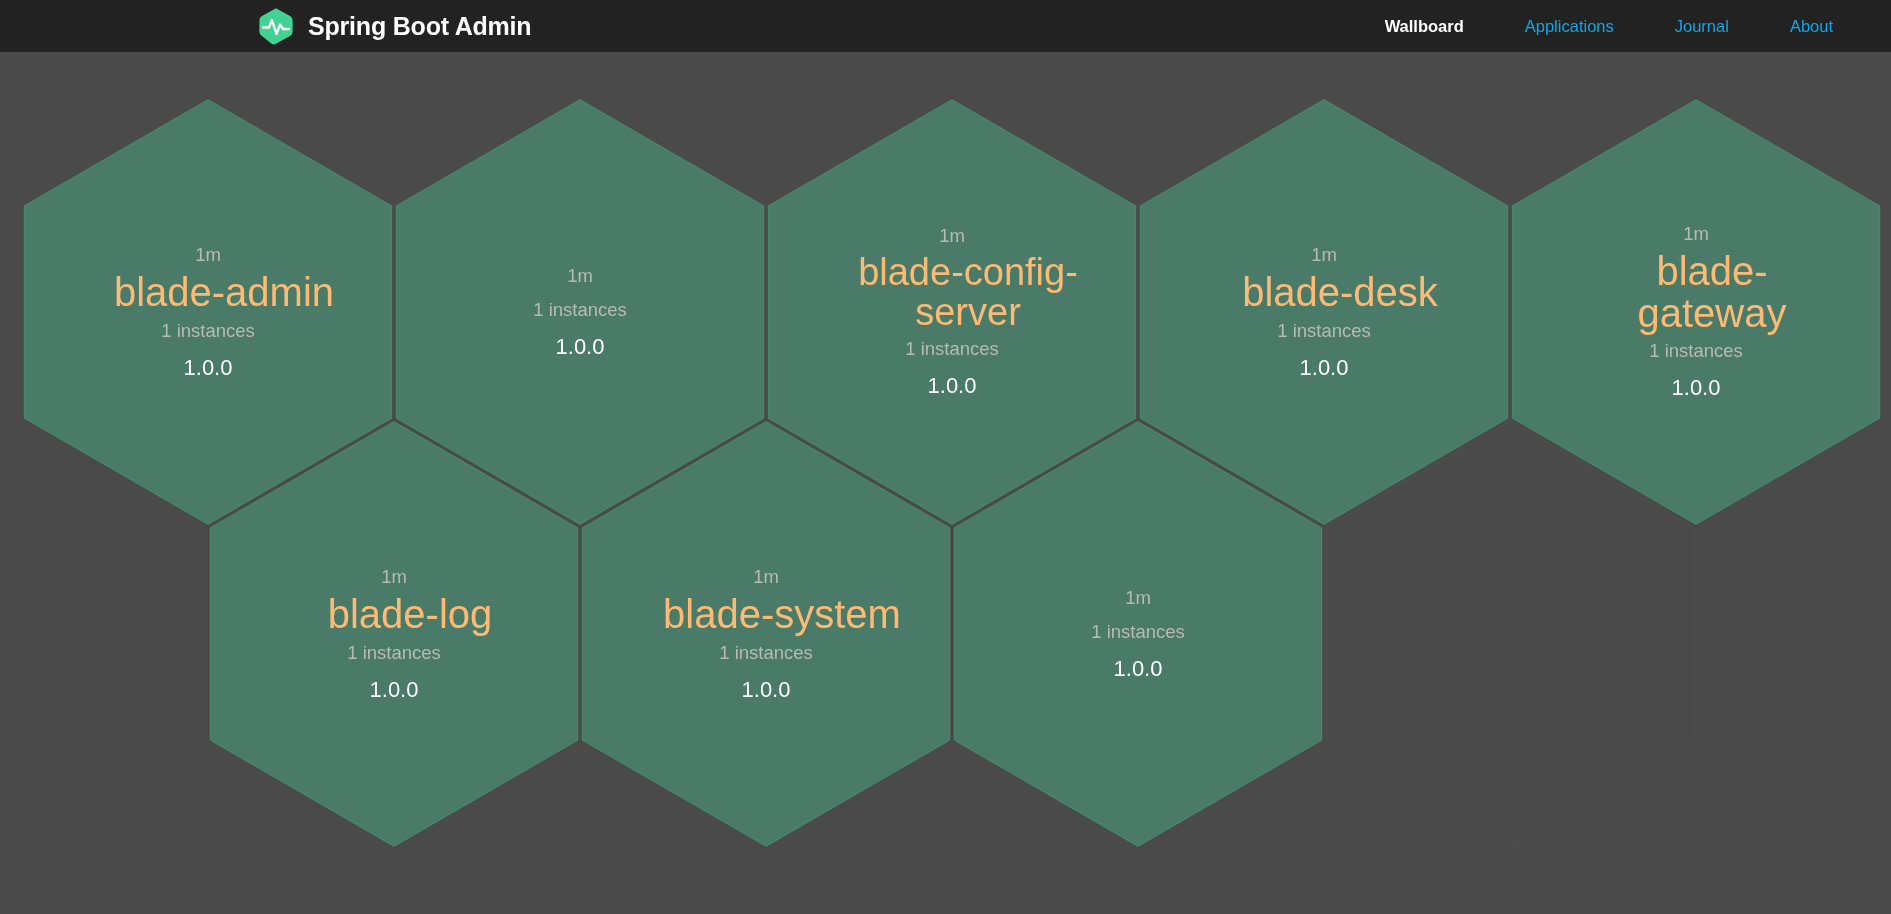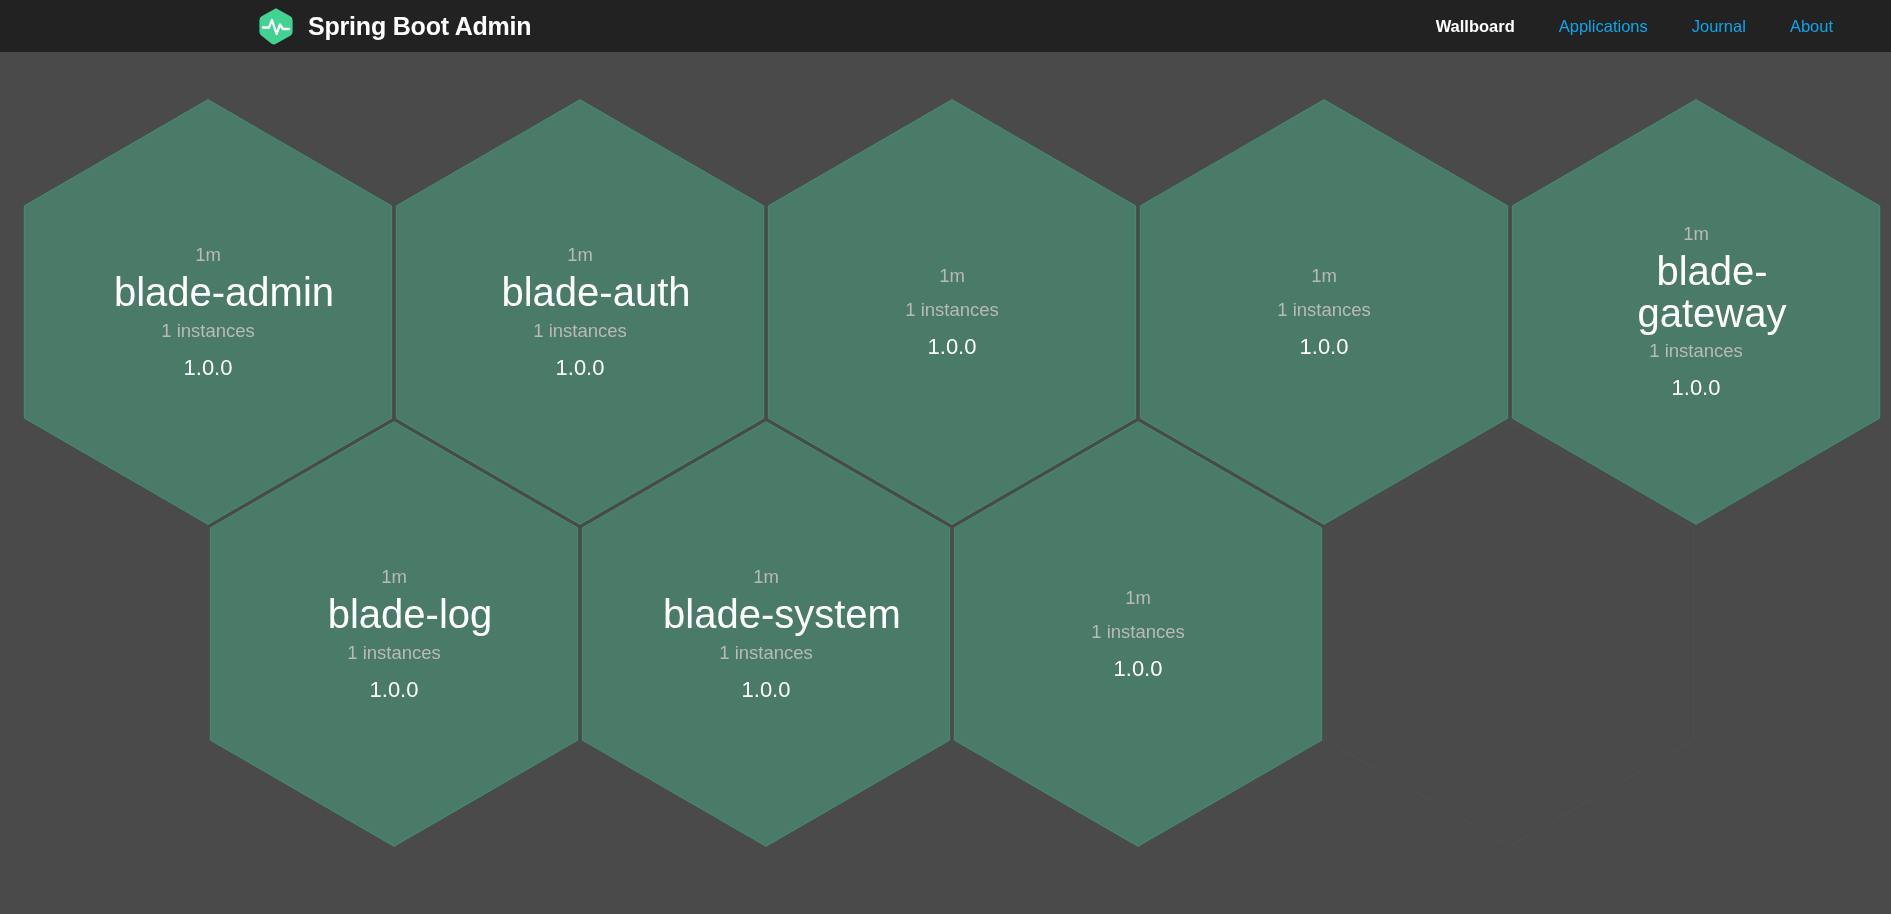--- a/index.html
+++ b/index.html
@@ -27,21 +27,21 @@
   }
   .brand-title{
     color:#ffffff;
     font-size:25px;
     font-weight:700;
     letter-spacing:-0.2px;
     white-space:nowrap;
   }
   .nav-links{
     position:absolute; right:36px;
-    display:flex; align-items:center; gap:0;
+    display:flex; align-items:center; gap:17px;
   }
   .nav-link{
     color:#0ea5e9;
     font-size:16.5px;
     padding:0 22px;
     white-space:nowrap;
     text-decoration:none;
     cursor:pointer;
   }
   .nav-link.active{
@@ -76,21 +76,21 @@
     padding:0 48px;
     pointer-events:none;
   }
   .hex-status{
     color:#b9b9b9;
     font-size:18.5px;
     line-height:1.25;
     margin-bottom:6px;
   }
   .hex-name{
-    color:#ffffff;
+    color:#fdba74;
     font-size:40px;
     line-height:1.04;
     font-weight:400;
     word-break:break-word;
     max-width:100%;
     margin-left:32px;
   }
   .hex-instances{
     color:#b9b9b9;
     font-size:18.5px;
@@ -140,41 +140,42 @@
           <div class="hex-instances">1 instances</div>
           <div class="hex-version">1.0.0</div>
         </div>
       </div>
       <div class="hex" style="left: 394px; top: 45px;">
         <svg viewBox="0 0 100 100" preserveAspectRatio="none">
           <polygon points="50,0.6 99.4,25.3 99.4,74.7 50,99.4 0.6,74.7 0.6,25.3" fill="#4a7a68" stroke="#3ecf99" stroke-width="0.35" vector-effect="non-scaling-stroke"></polygon>
         </svg>
         <div class="hex-body">
           <div class="hex-status">1m</div>
-          <div class="hex-name">blade-auth</div>
           <div class="hex-instances">1 instances</div>
           <div class="hex-version">1.0.0</div>
         </div>
       </div>
       <div class="hex" style="left: 766px; top: 45px;">
         <svg viewBox="0 0 100 100" preserveAspectRatio="none">
           <polygon points="50,0.6 99.4,25.3 99.4,74.7 50,99.4 0.6,74.7 0.6,25.3" fill="#4a7a68" stroke="#3ecf99" stroke-width="0.35" vector-effect="non-scaling-stroke"></polygon>
         </svg>
         <div class="hex-body">
           <div class="hex-status">1m</div>
+          <div class="hex-name" style="font-size: 38px;">blade-config-server</div>
           <div class="hex-instances">1 instances</div>
           <div class="hex-version">1.0.0</div>
         </div>
       </div>
       <div class="hex" style="left: 1138px; top: 45px;">
         <svg viewBox="0 0 100 100" preserveAspectRatio="none">
           <polygon points="50,0.6 99.4,25.3 99.4,74.7 50,99.4 0.6,74.7 0.6,25.3" fill="#4a7a68" stroke="#3ecf99" stroke-width="0.35" vector-effect="non-scaling-stroke"></polygon>
         </svg>
         <div class="hex-body">
           <div class="hex-status">1m</div>
+          <div class="hex-name">blade-desk</div>
           <div class="hex-instances">1 instances</div>
           <div class="hex-version">1.0.0</div>
         </div>
       </div>
       <div class="hex" style="left: 1510px; top: 45px;">
         <svg viewBox="0 0 100 100" preserveAspectRatio="none">
           <polygon points="50,0.6 99.4,25.3 99.4,74.7 50,99.4 0.6,74.7 0.6,25.3" fill="#4a7a68" stroke="#3ecf99" stroke-width="0.35" vector-effect="non-scaling-stroke"></polygon>
         </svg>
         <div class="hex-body">
           <div class="hex-status">1m</div>

